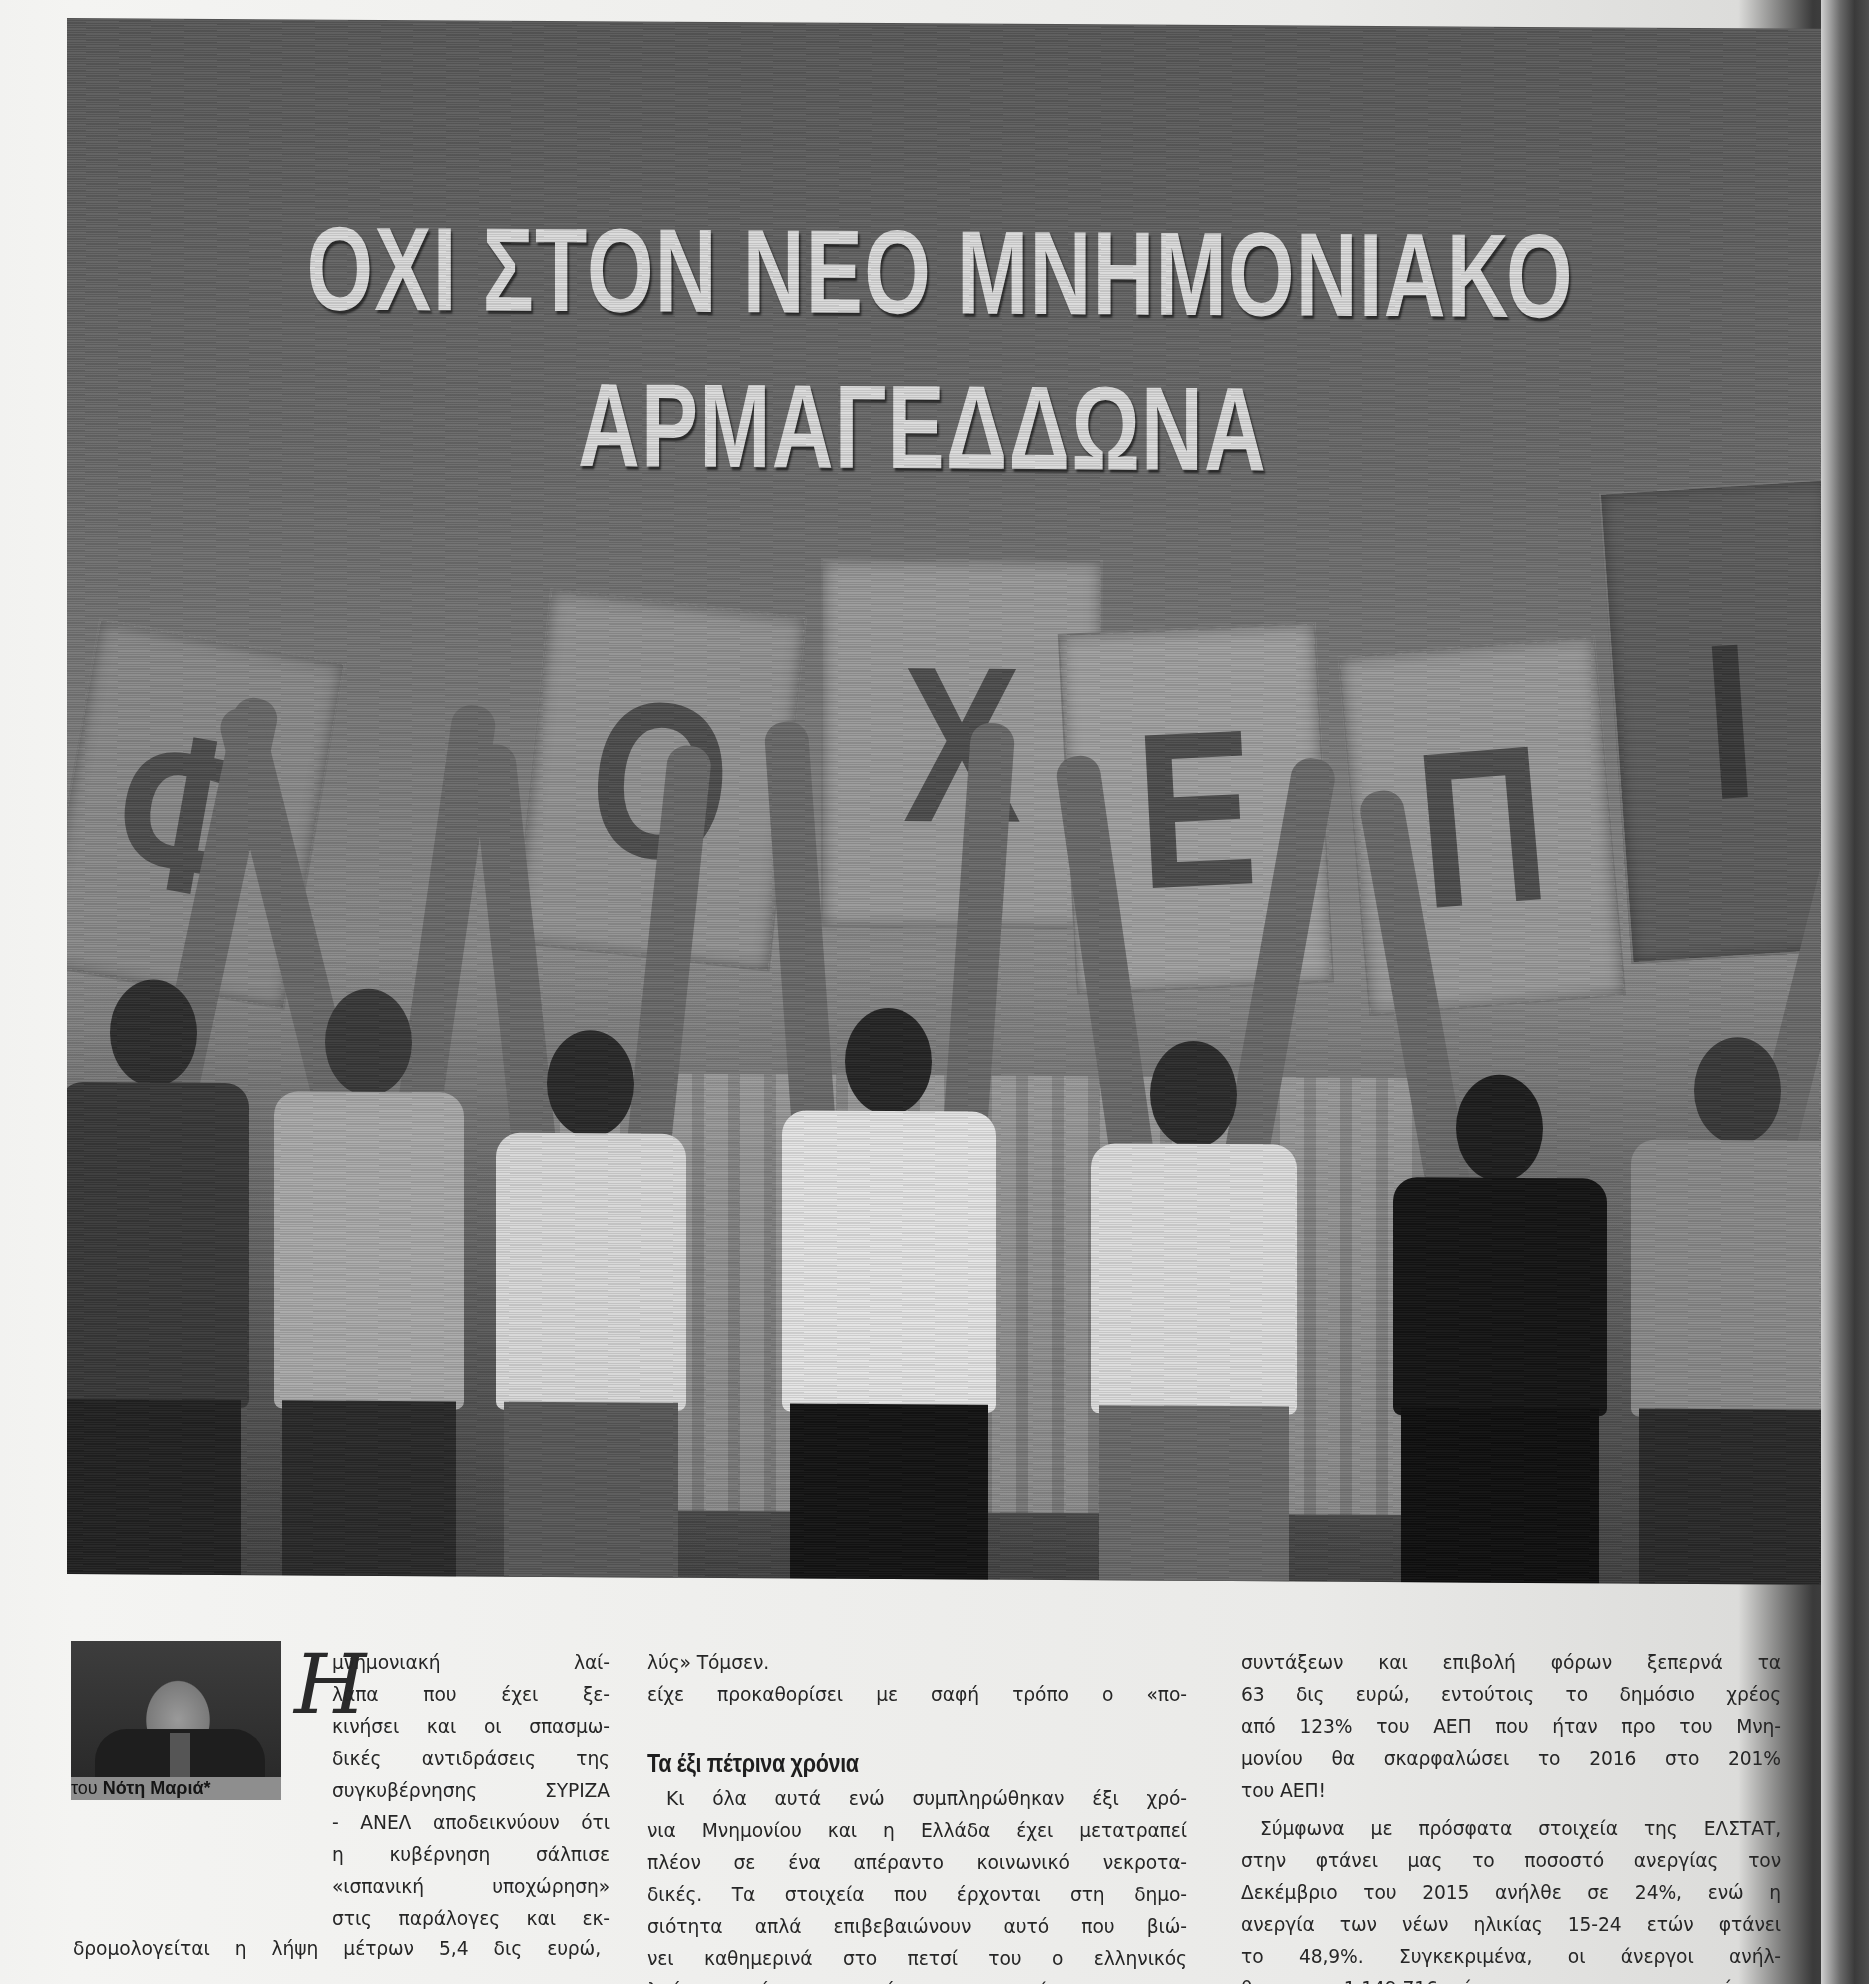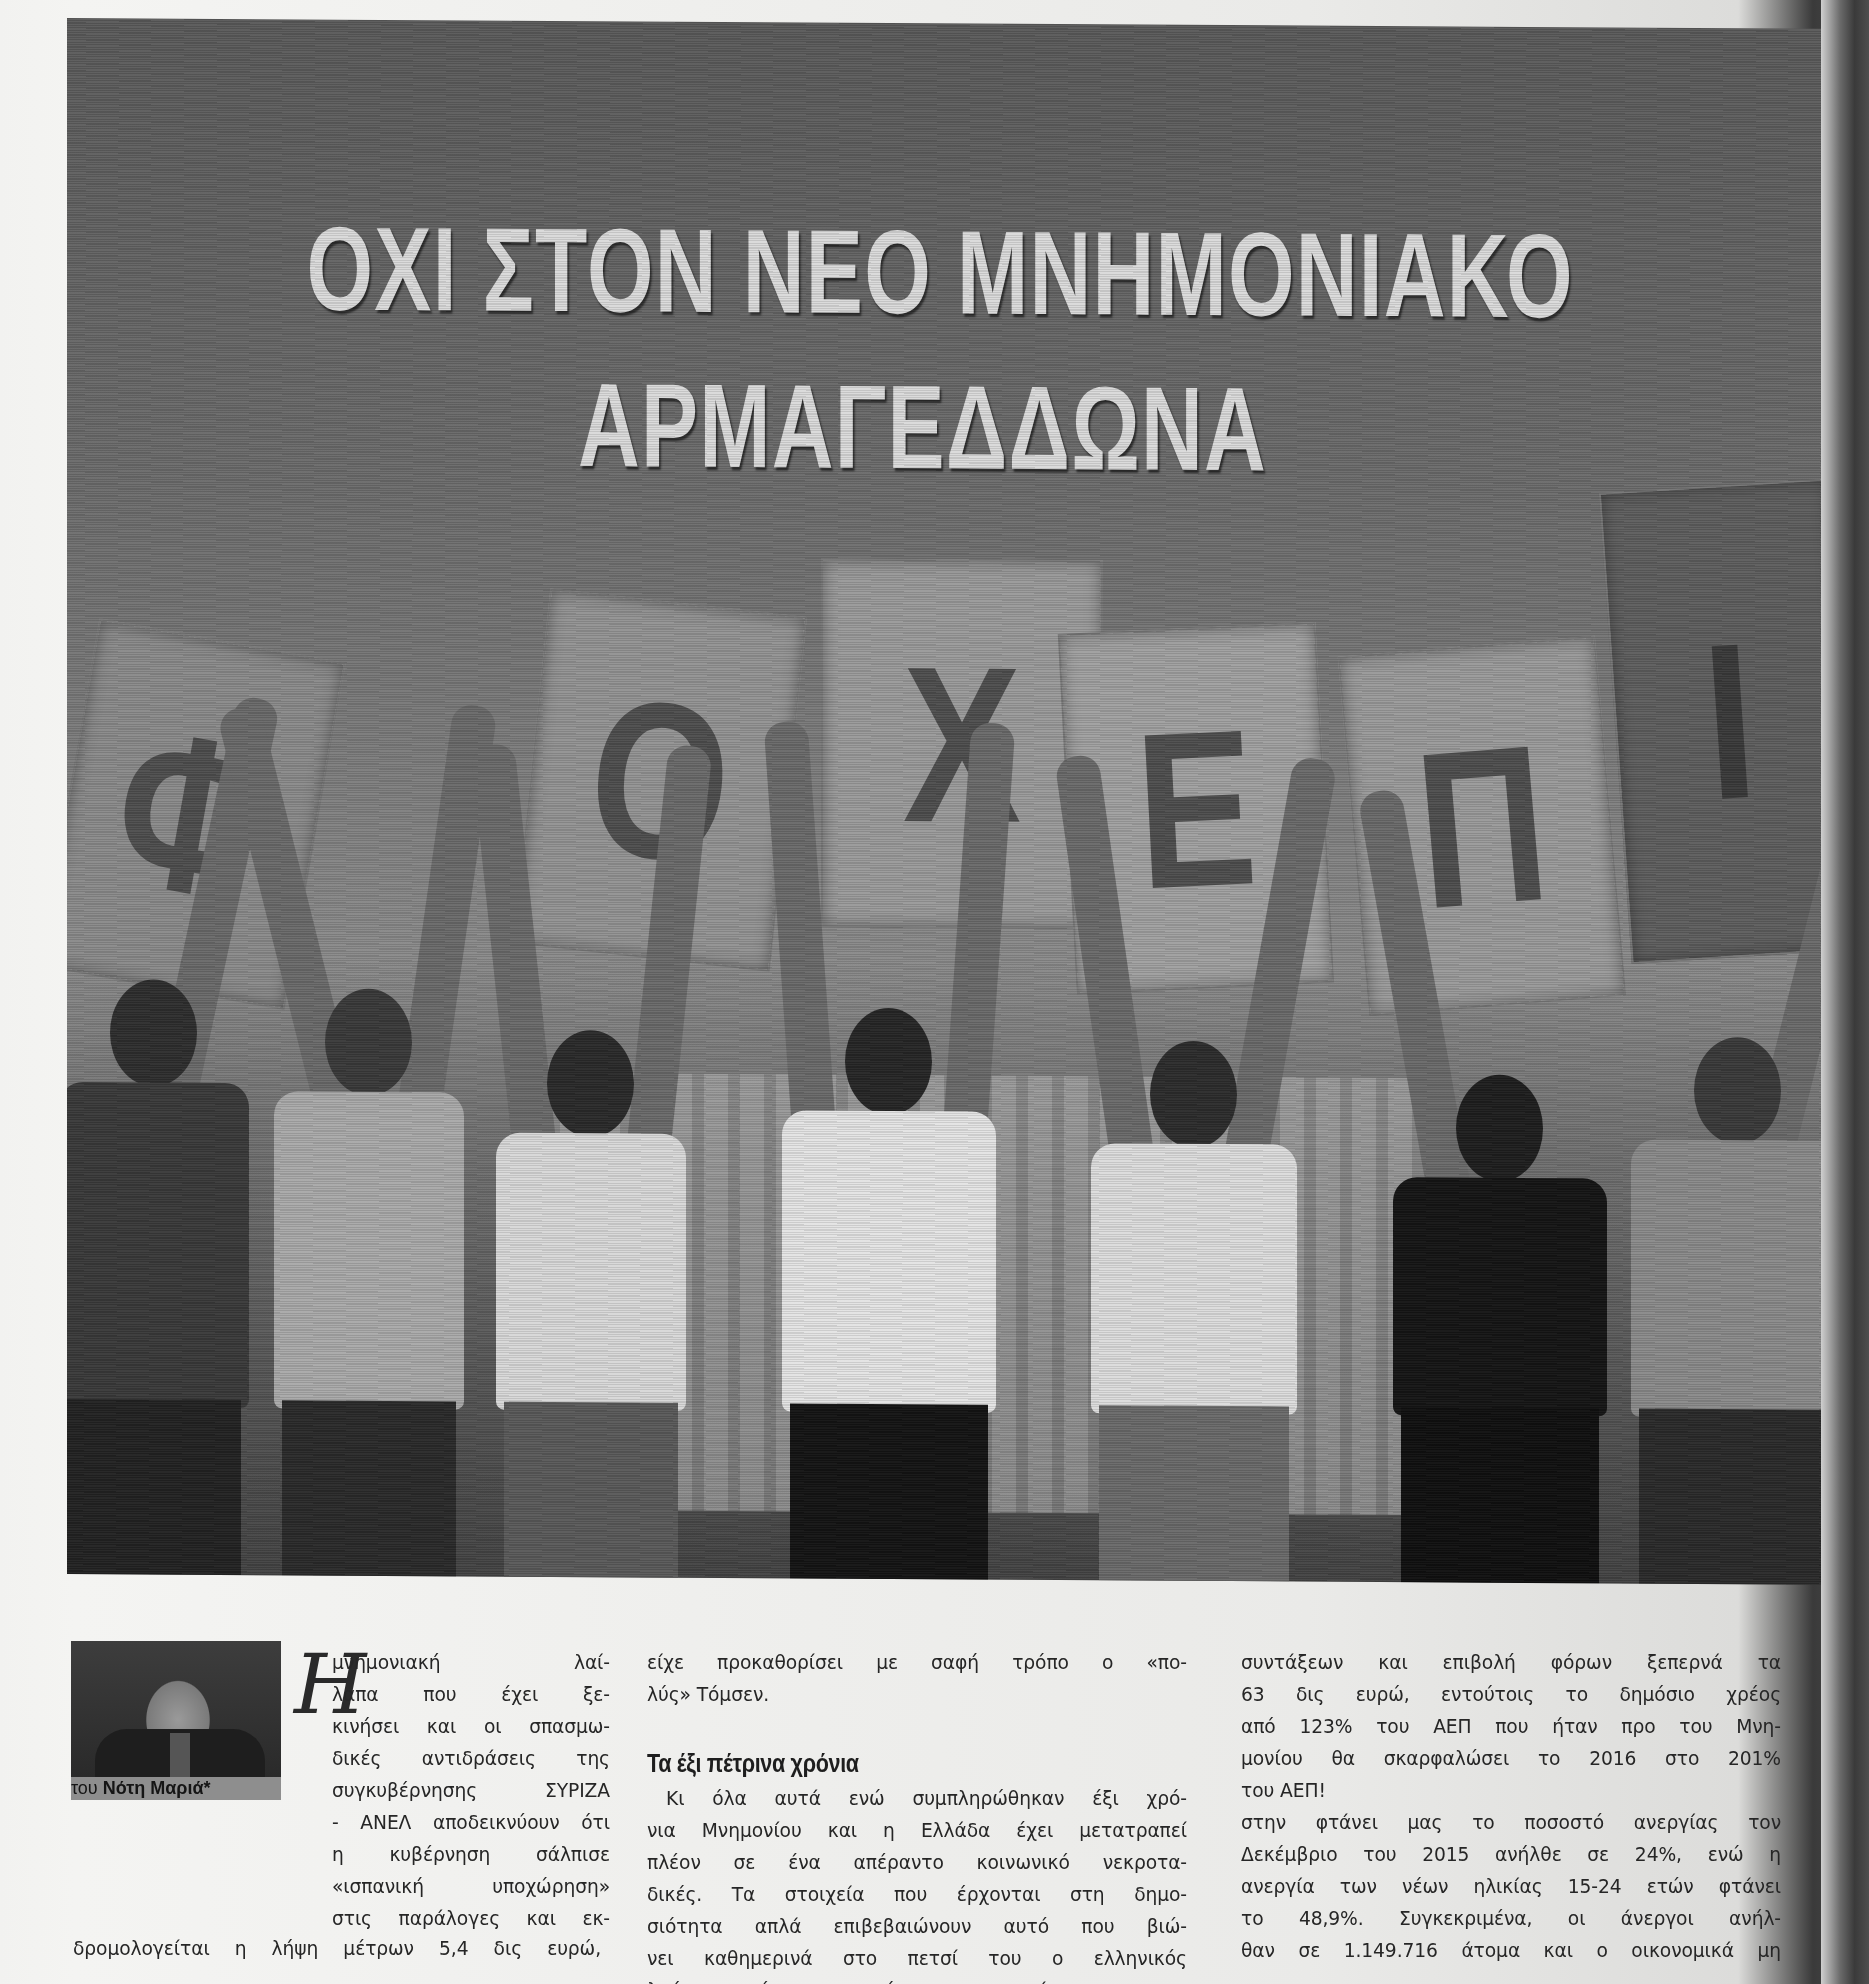--- a/index.html
+++ b/index.html
@@ -246,39 +246,40 @@
   <span class="line">η κυβέρνηση σάλπισε</span>
   <span class="line">«ισπανική υποχώρηση»</span>
   <span class="line">στις παράλογες και εκ-</span>
 </div>
 <div class="col col1" style="top:1933px;">
   <span class="line">δρομολογείται η λήψη μέτρων 5,4 δις ευρώ,</span>
 
 </div>
 
 <div class="col col2">
+  <span class="line last">λύς» Τόμσεν.</span>
   <span class="line">είχε προκαθορίσει με σαφή τρόπο ο «πο-</span>
-  <span class="line last">λύς» Τόμσεν.</span>
   <span class="subhead">Τα έξι πέτρινα χρόνια</span>
   <span class="line" style="text-indent:19px;">Κι όλα αυτά ενώ συμπληρώθηκαν έξι χρό-</span>
   <span class="line">νια Μνημονίου και η Ελλάδα έχει μετατραπεί</span>
   <span class="line">πλέον σε ένα απέραντο κοινωνικό νεκροτα-</span>
   <span class="line">δικές. Τα στοιχεία που έρχονται στη δημο-</span>
   <span class="line">σιότητα απλά επιβεβαιώνουν αυτό που βιώ-</span>
   <span class="line">νει καθημερινά στο πετσί του ο ελληνικός</span>
   <span class="line last">λαός: τη φτώχεια, την ανέχεια, την ανεργία.</span>
 
 </div>
 
 <div class="col col3">
   <span class="line">συντάξεων και επιβολή φόρων ξεπερνά τα</span>
   <span class="line">63 δις ευρώ, εντούτοις το δημόσιο χρέος</span>
   <span class="line">από 123% του ΑΕΠ που ήταν προ του Μνη-</span>
   <span class="line">μονίου θα σκαρφαλώσει το 2016 στο 201%</span>
   <span class="line last">του ΑΕΠ!</span>
+  <span class="line" style="text-indent:19px;margin-top:5.6px;">Σύμφωνα με πρόσφατα στοιχεία της ΕΛΣΤΑΤ,</span>
   <span class="line">στην φτάνει μας το ποσοστό ανεργίας τον</span>
   <span class="line">Δεκέμβριο του 2015 ανήλθε σε 24%, ενώ η</span>
   <span class="line">ανεργία των νέων ηλικίας 15-24 ετών φτάνει</span>
   <span class="line">το 48,9%. Συγκεκριμένα, οι άνεργοι ανήλ-</span>
   <span class="line">θαν σε 1.149.716 άτομα και ο οικονομικά μη</span>
 
 </div>
 
 <div class="binding"></div>
 

